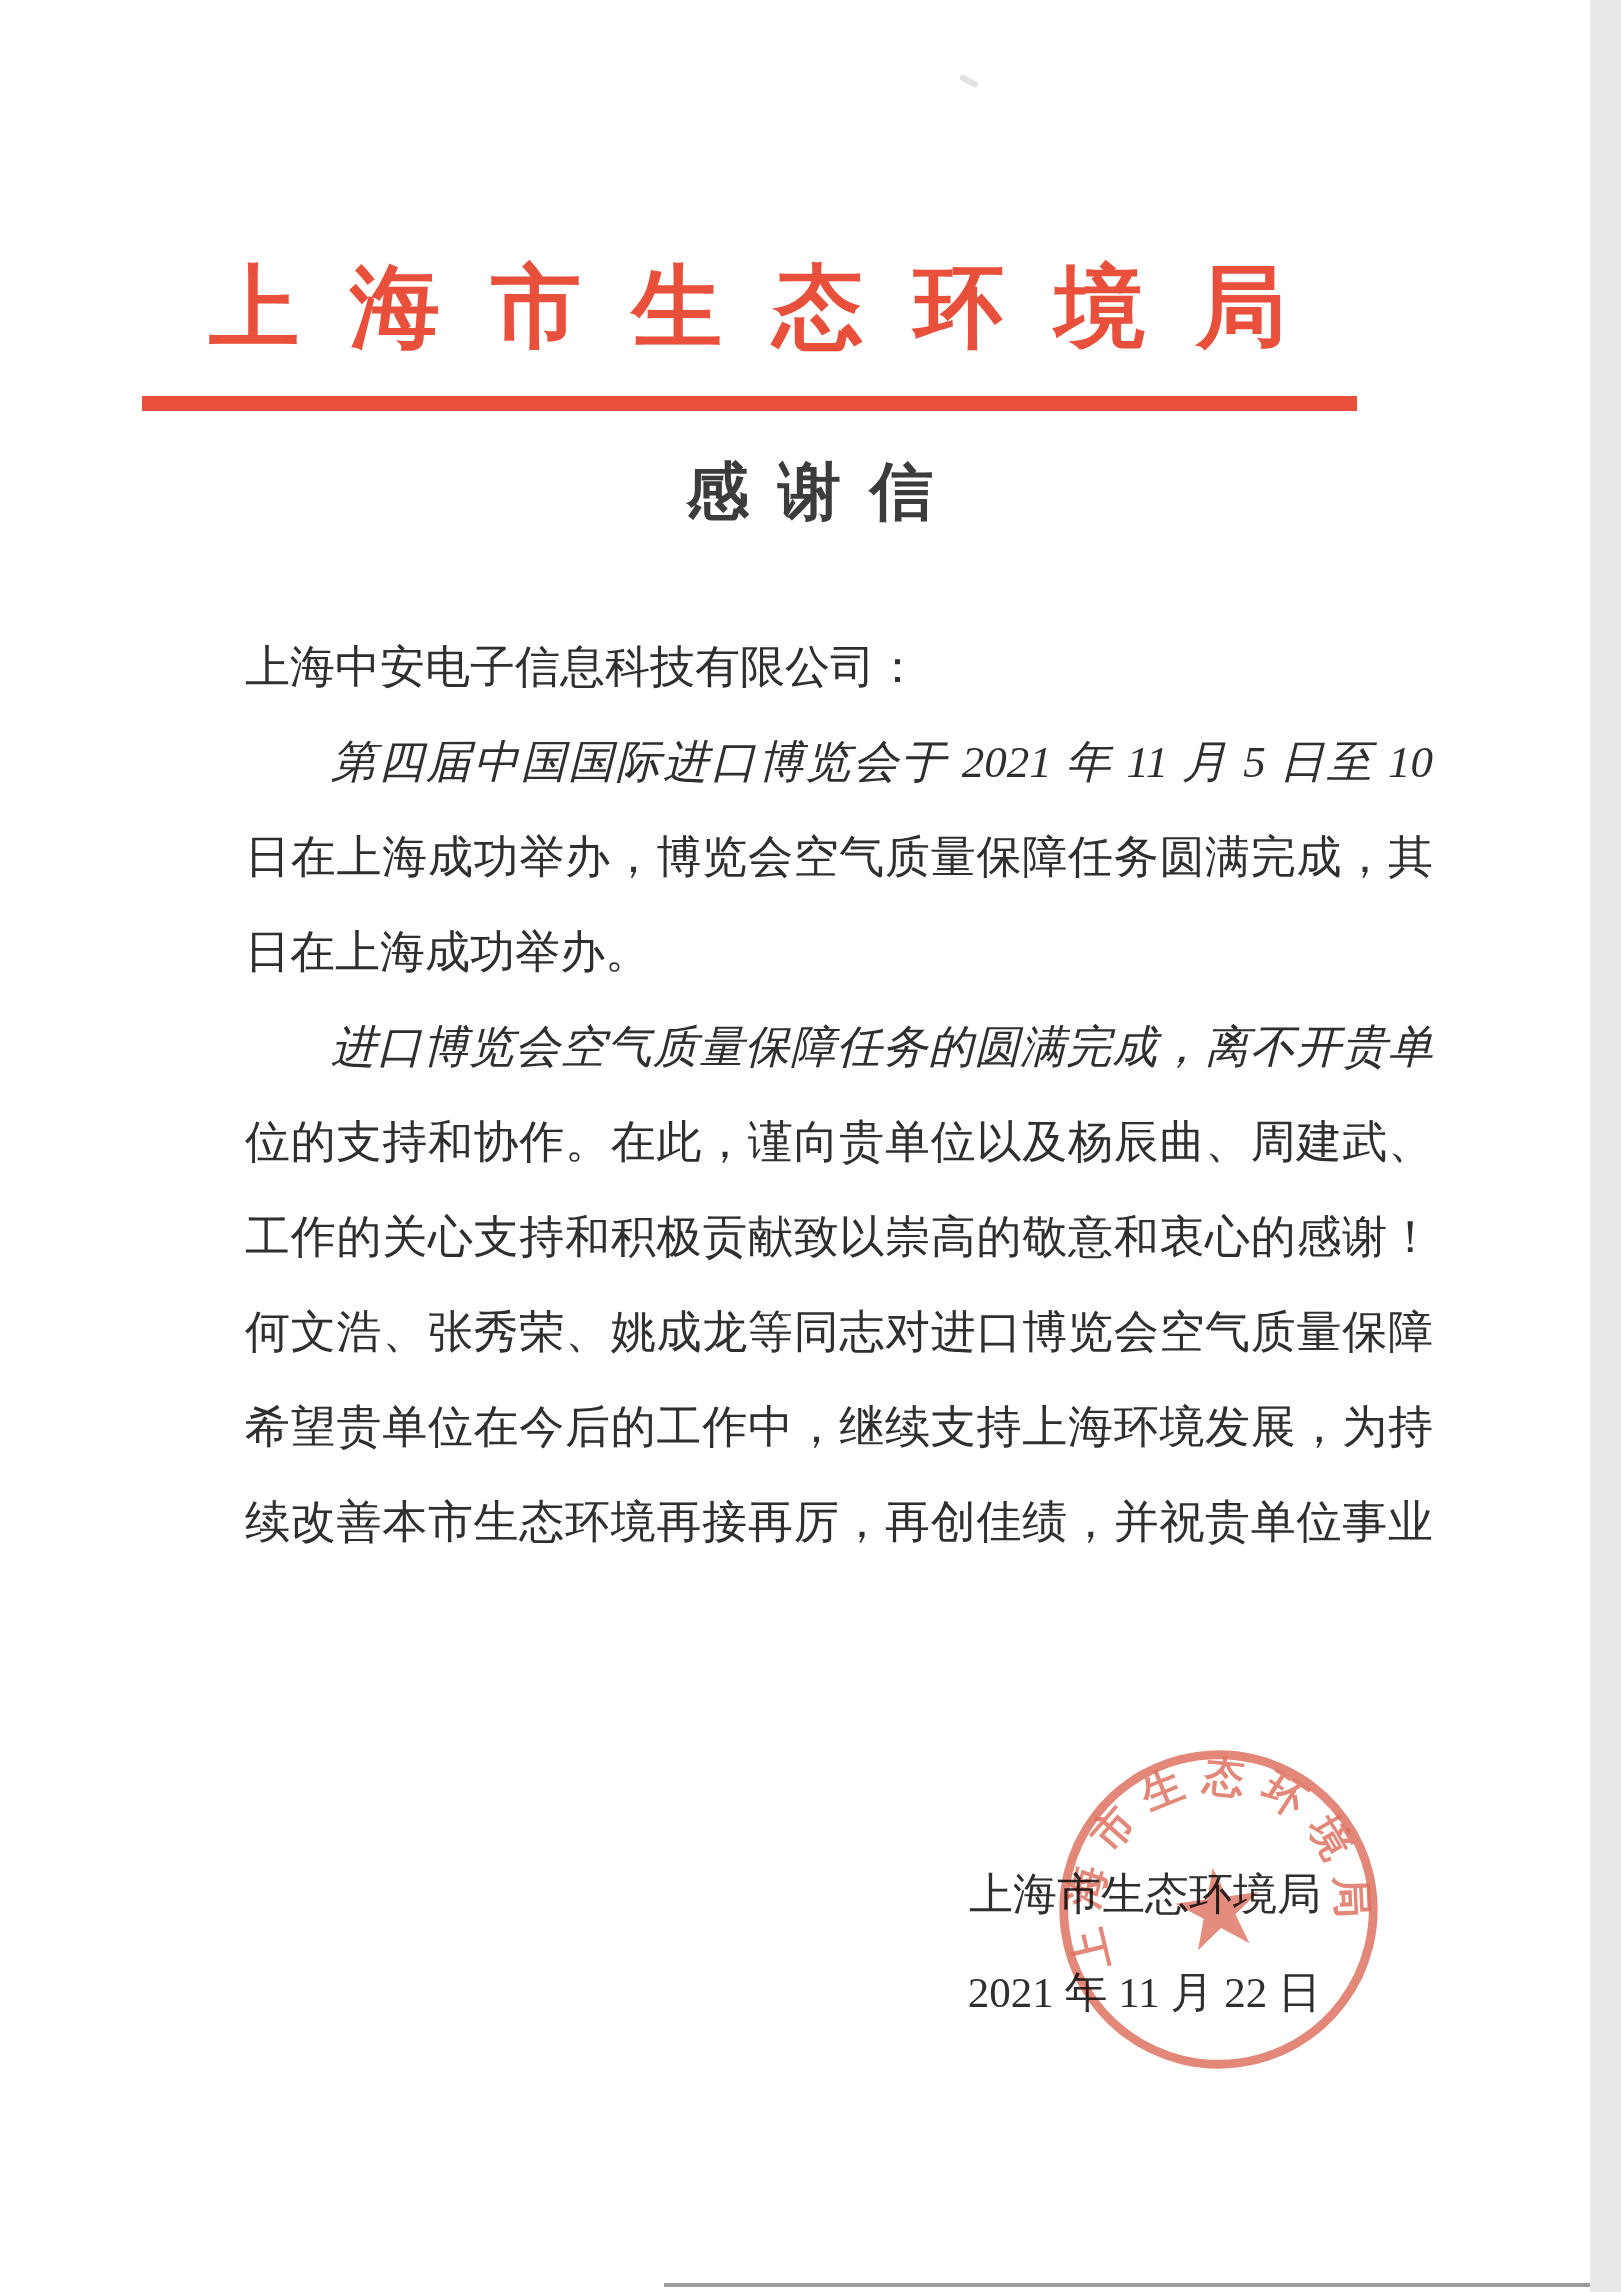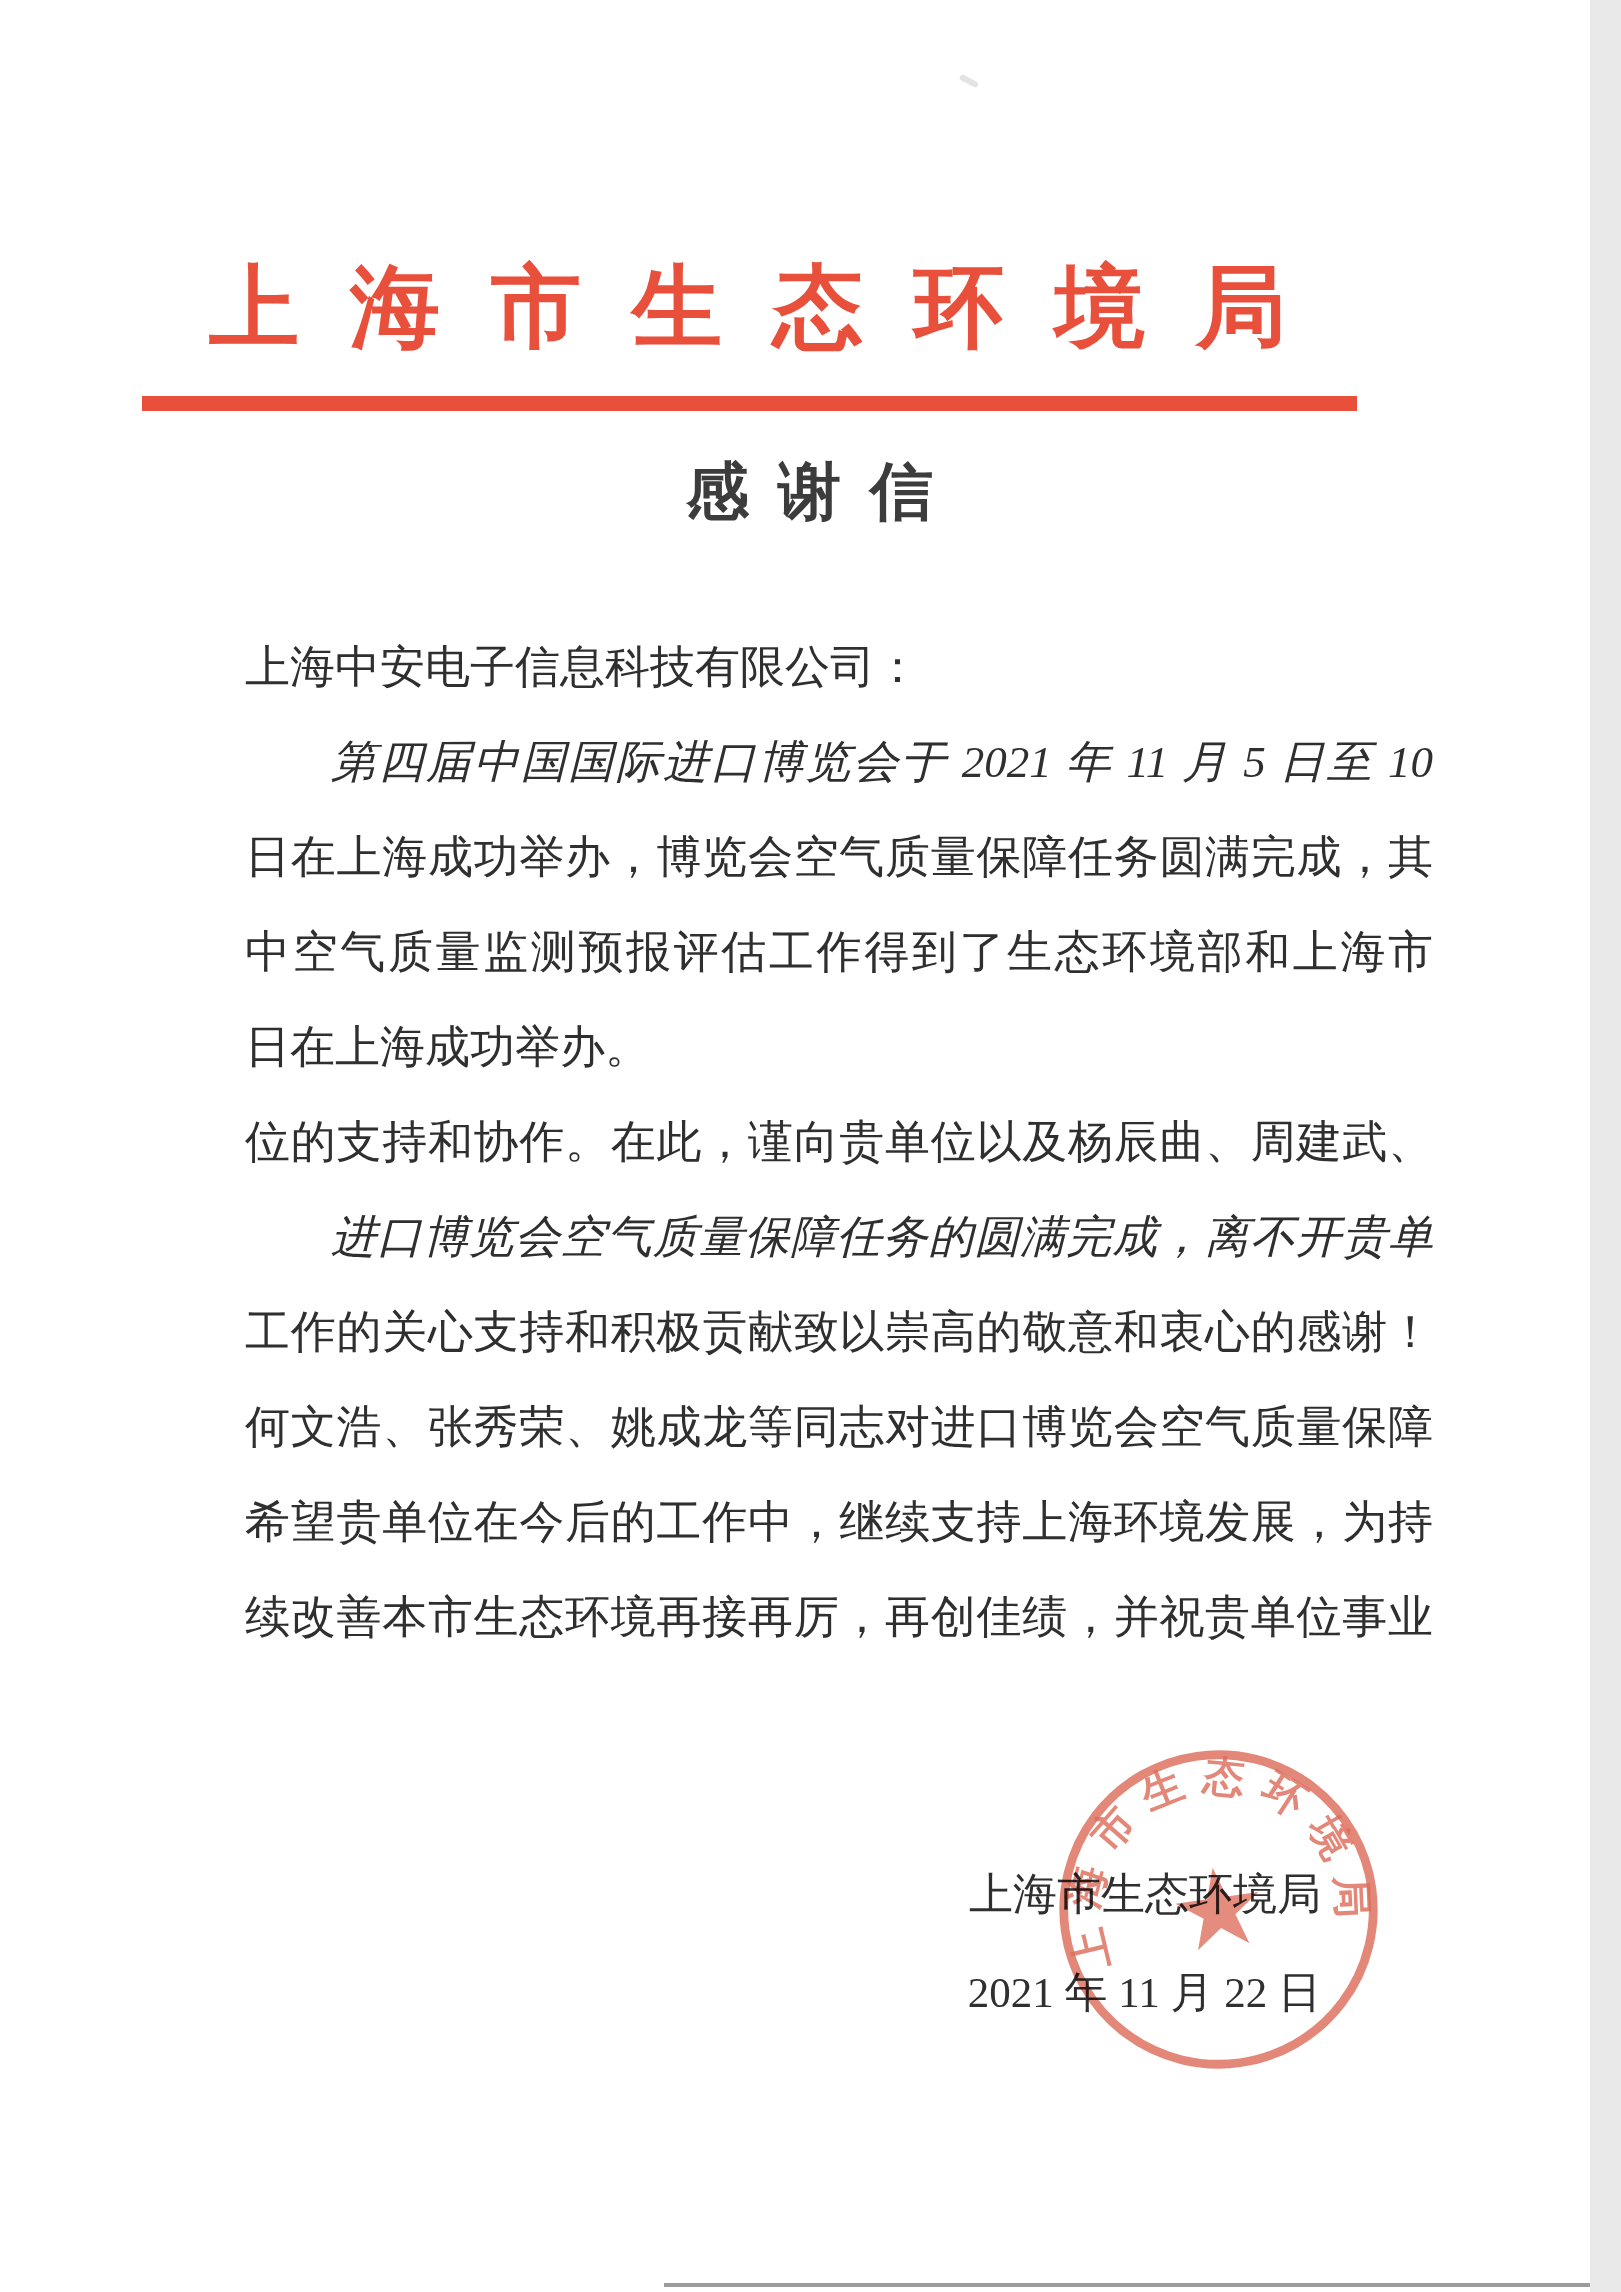--- a/index.html
+++ b/index.html
@@ -72,24 +72,23 @@
 
   <div class="agency-name">上海市生态环境局</div>
   <div class="red-rule"></div>
 
   <div class="letter-title">感谢信</div>
 
   <div class="body-block">
     <div class="line salutation">上海中安电子信息科技有限公司：</div>
     <div class="line indent">第四届中国国际进口博览会于 2021 年 11 月 5 日至 10</div>
     <div class="line">日在上海成功举办，博览会空气质量保障任务圆满完成，其</div>
-    <div class="line">中空气质量监测预报评估工作得到了生态环境部和上海市</div>
     <div class="line last">日在上海成功举办。</div>
+    <div class="line indent">进口博览会空气质量保障任务的圆满完成，离不开贵单</div>
     <div class="line">位的支持和协作。在此，谨向贵单位以及杨辰曲、周建武、</div>
-    <div class="line indent">进口博览会空气质量保障任务的圆满完成，离不开贵单</div>
     <div class="line">工作的关心支持和积极贡献致以崇高的敬意和衷心的感谢！</div>
     <div class="line">何文浩、张秀荣、姚成龙等同志对进口博览会空气质量保障</div>
     <div class="line">希望贵单位在今后的工作中，继续支持上海环境发展，为持</div>
     <div class="line">续改善本市生态环境再接再厉，再创佳绩，并祝贵单位事业</div>
   </div>
 
   <div class="signer">上海市生态环境局</div>
   <div class="date">2021 年 11 月 22 日</div>
 
   <svg class="seal" viewBox="0 0 340 340" xmlns="http://www.w3.org/2000/svg">

